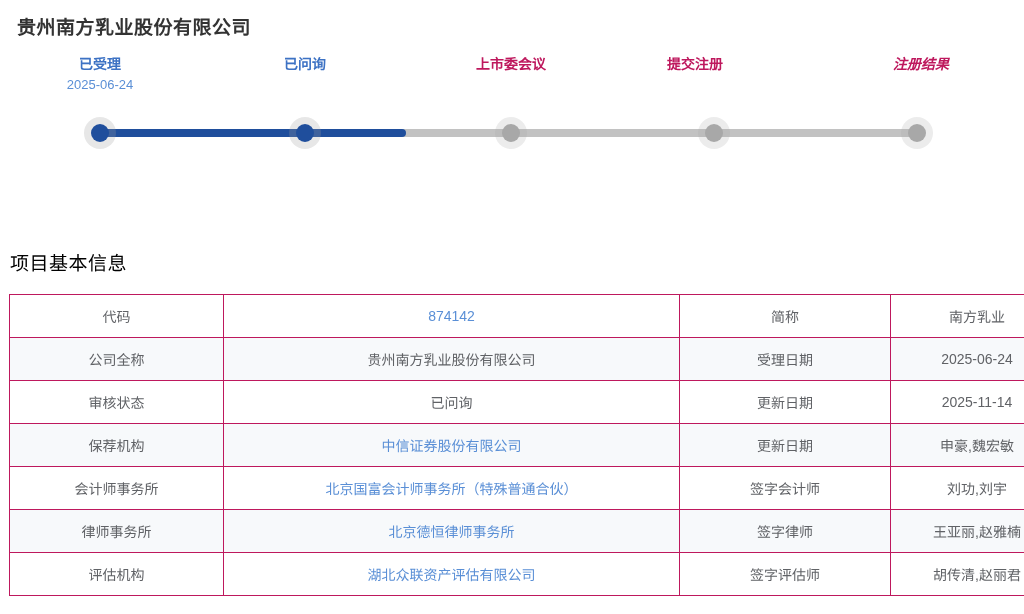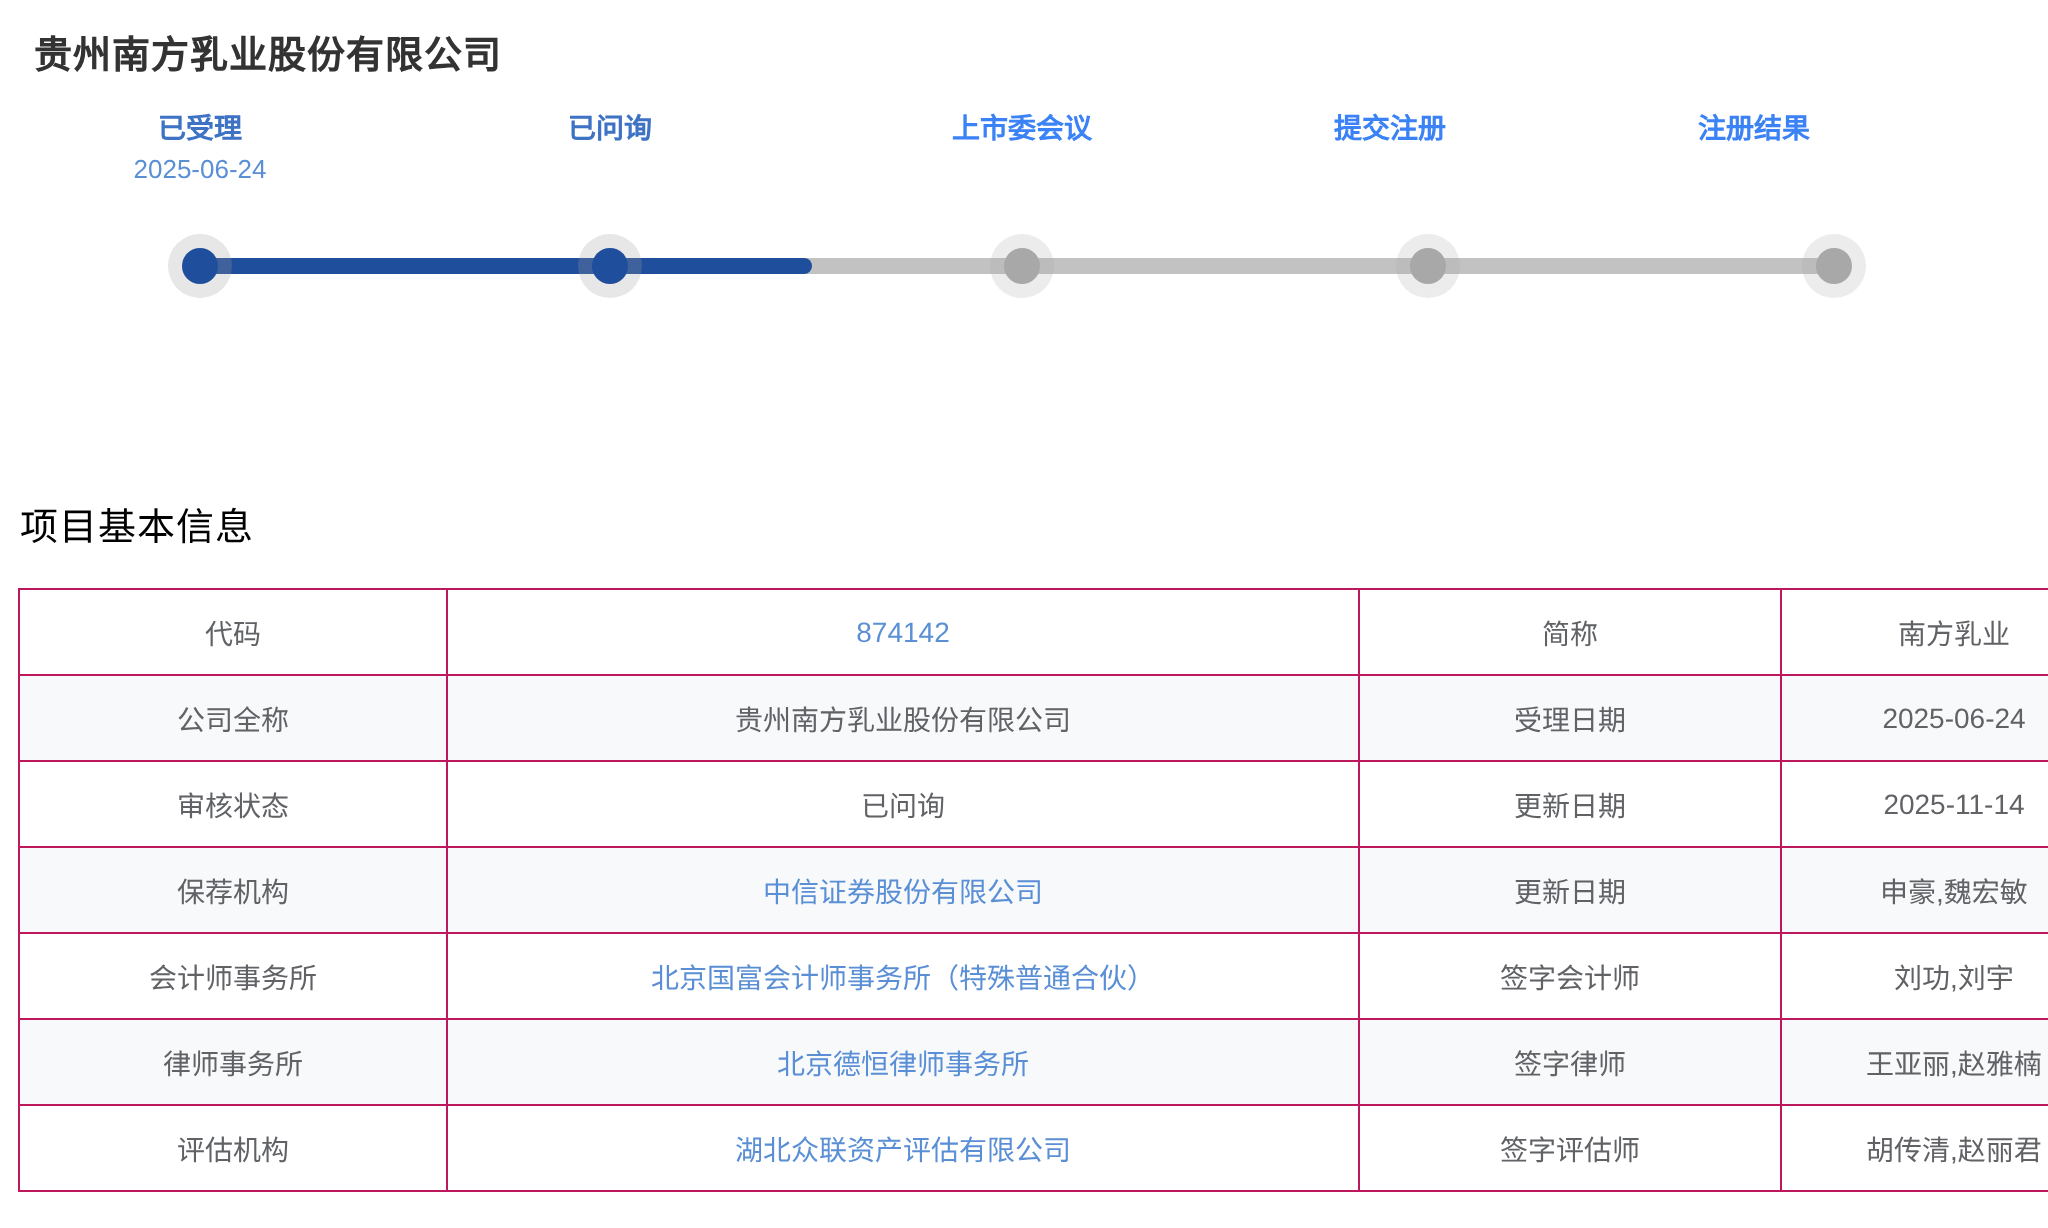--- a/index.html
+++ b/index.html
@@ -60,21 +60,21 @@
     position: absolute;
     top: 0;
     width: 200px;
     margin-left: -100px;
     text-align: center;
   }
   .step-label {
     font-size: 14px;
     font-weight: 700;
     line-height: 18px;
-    color: #3b82f6;
+    color: #be185d;
     white-space: nowrap;
   }
   .step-label.is-done {
     color: #3d72c4;
   }
   .step-date {
     font-size: 13px;
     line-height: 18px;
     margin-top: 3px;
     color: #5a8fd6;
@@ -182,21 +182,21 @@
       </div>
       <div class="step-dot-wrap" style="left: 511px;">
         <div class="step-dot"></div>
       </div>
       <div class="step" style="left: 695px;">
         <div class="step-label">提交注册</div>
       </div>
       <div class="step-dot-wrap" style="left: 714px;">
         <div class="step-dot"></div>
       </div>
-      <div class="step" style="left: 877px;">
+      <div class="step" style="left: 921px; font-style: italic;">
         <div class="step-label">注册结果</div>
       </div>
       <div class="step-dot-wrap" style="left: 917px;">
         <div class="step-dot"></div>
       </div>
     </div>
 </div>
 
 <div class="section-heading">项目基本信息</div>
 

